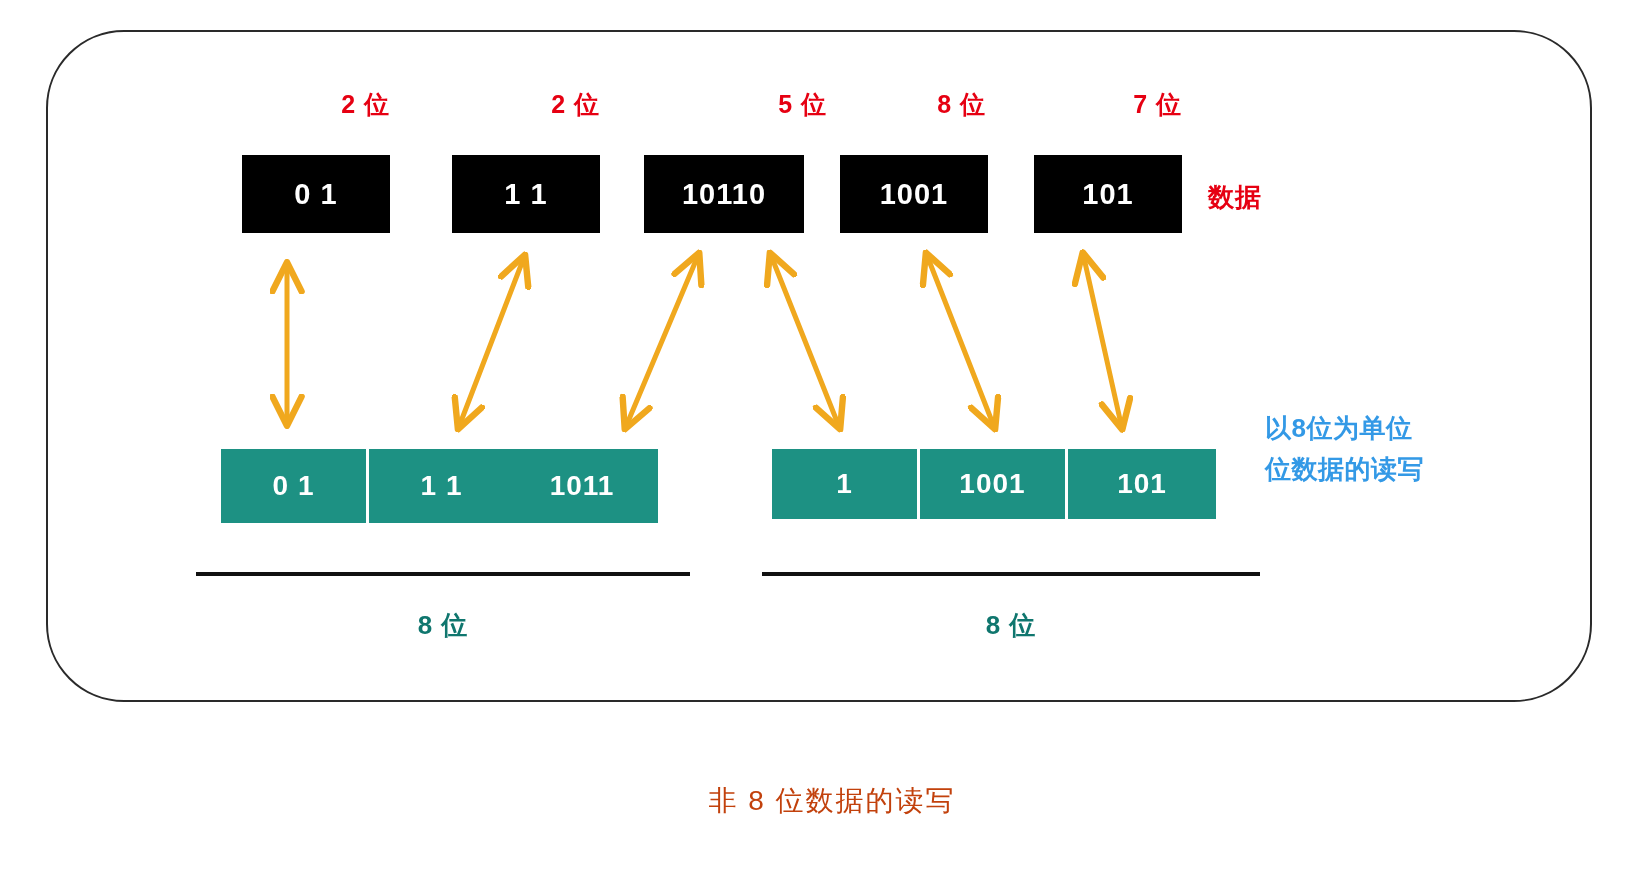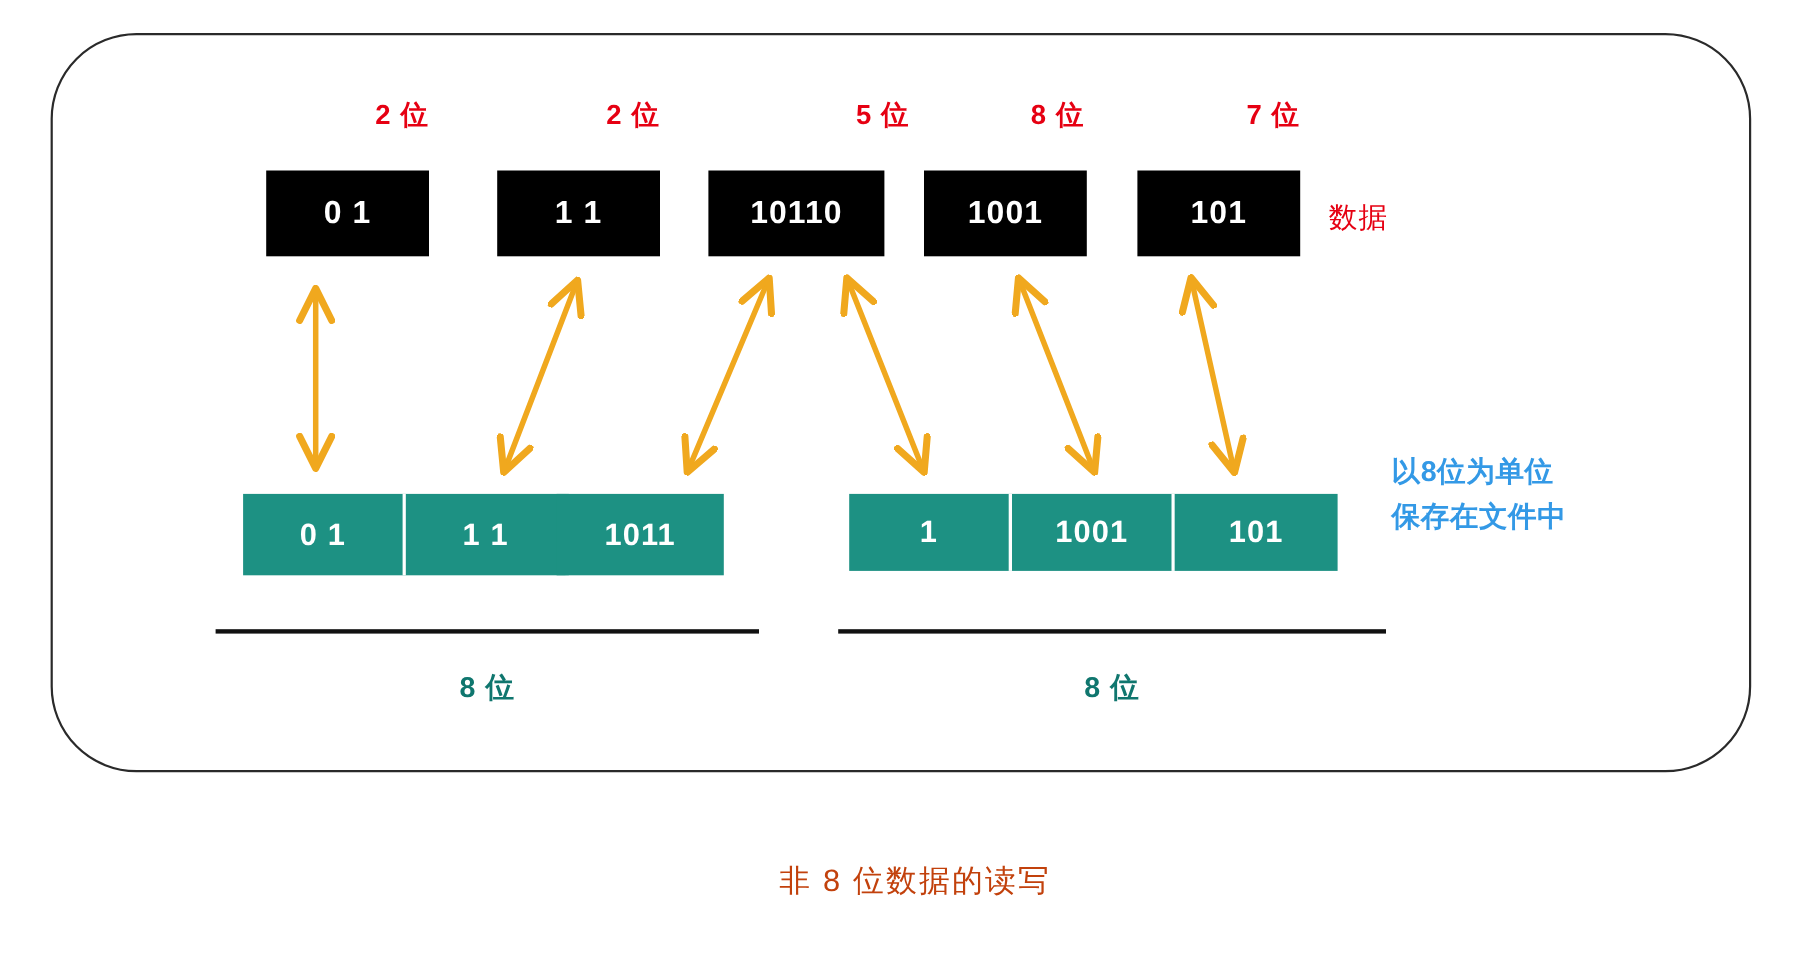--- a/index.html
+++ b/index.html
@@ -56,21 +56,21 @@
     justify-content: center;
     letter-spacing: 1px;
     white-space: nowrap;
   }
 
   
   .data-label {
     position: absolute;
     color: #e60012;
     font-size: 26px;
-    font-weight: normal;
+    font-weight: bold;
     white-space: nowrap;
     letter-spacing: 1px;
   }
 
   
   .blue-note {
     position: absolute;
     color: #3399e6;
     font-size: 26px;
     font-weight: bold;
@@ -154,21 +154,21 @@
 
   <div class="black-box" style="left:242px; top:155px; width:148px; height:78px;">0 1</div>
   <div class="black-box" style="left:452px; top:155px; width:148px; height:78px;">1 1</div>
   <div class="black-box" style="left:616px; top:155px; width:160px; height:78px;margin-left:28px;">10110</div>
   <div class="black-box" style="left:840px; top:155px; width:148px; height:78px;">1001</div>
   <div class="black-box" style="left:1034px; top:155px; width:148px; height:78px;">101</div>
 
   <div class="data-label" style="left:1208px; top:180px;">数据</div>
 
   <div class="blue-note" style="left:1265px; top:372px;">以8位为单位</div>
-  <div class="blue-note" style="left:1265px; top:413px;">保存在文件中</div>
+  <div class="blue-note" style="left:1265px; top:413px;">位数据的读写</div>
 
   <div class="teal-box" style="left:221px; top:449px; width:148px; height:74px;">0 1</div>
   <div class="teal-box" style="left:369px; top:449px; width:148px; height:74px;">1 1</div>
   <div class="teal-box last" style="left:506px; top:449px; width:152px; height:74px;">1011</div>
 
   <div class="teal-box" style="left:772px; top:449px; width:148px; height:70px;">1</div>
   <div class="teal-box" style="left:920px; top:449px; width:148px; height:70px;">1001</div>
   <div class="teal-box last" style="left:1068px; top:449px; width:148px; height:70px;">101</div>
 
   <div class="rule" style="left:196px; top:572px; width:494px;"></div>

